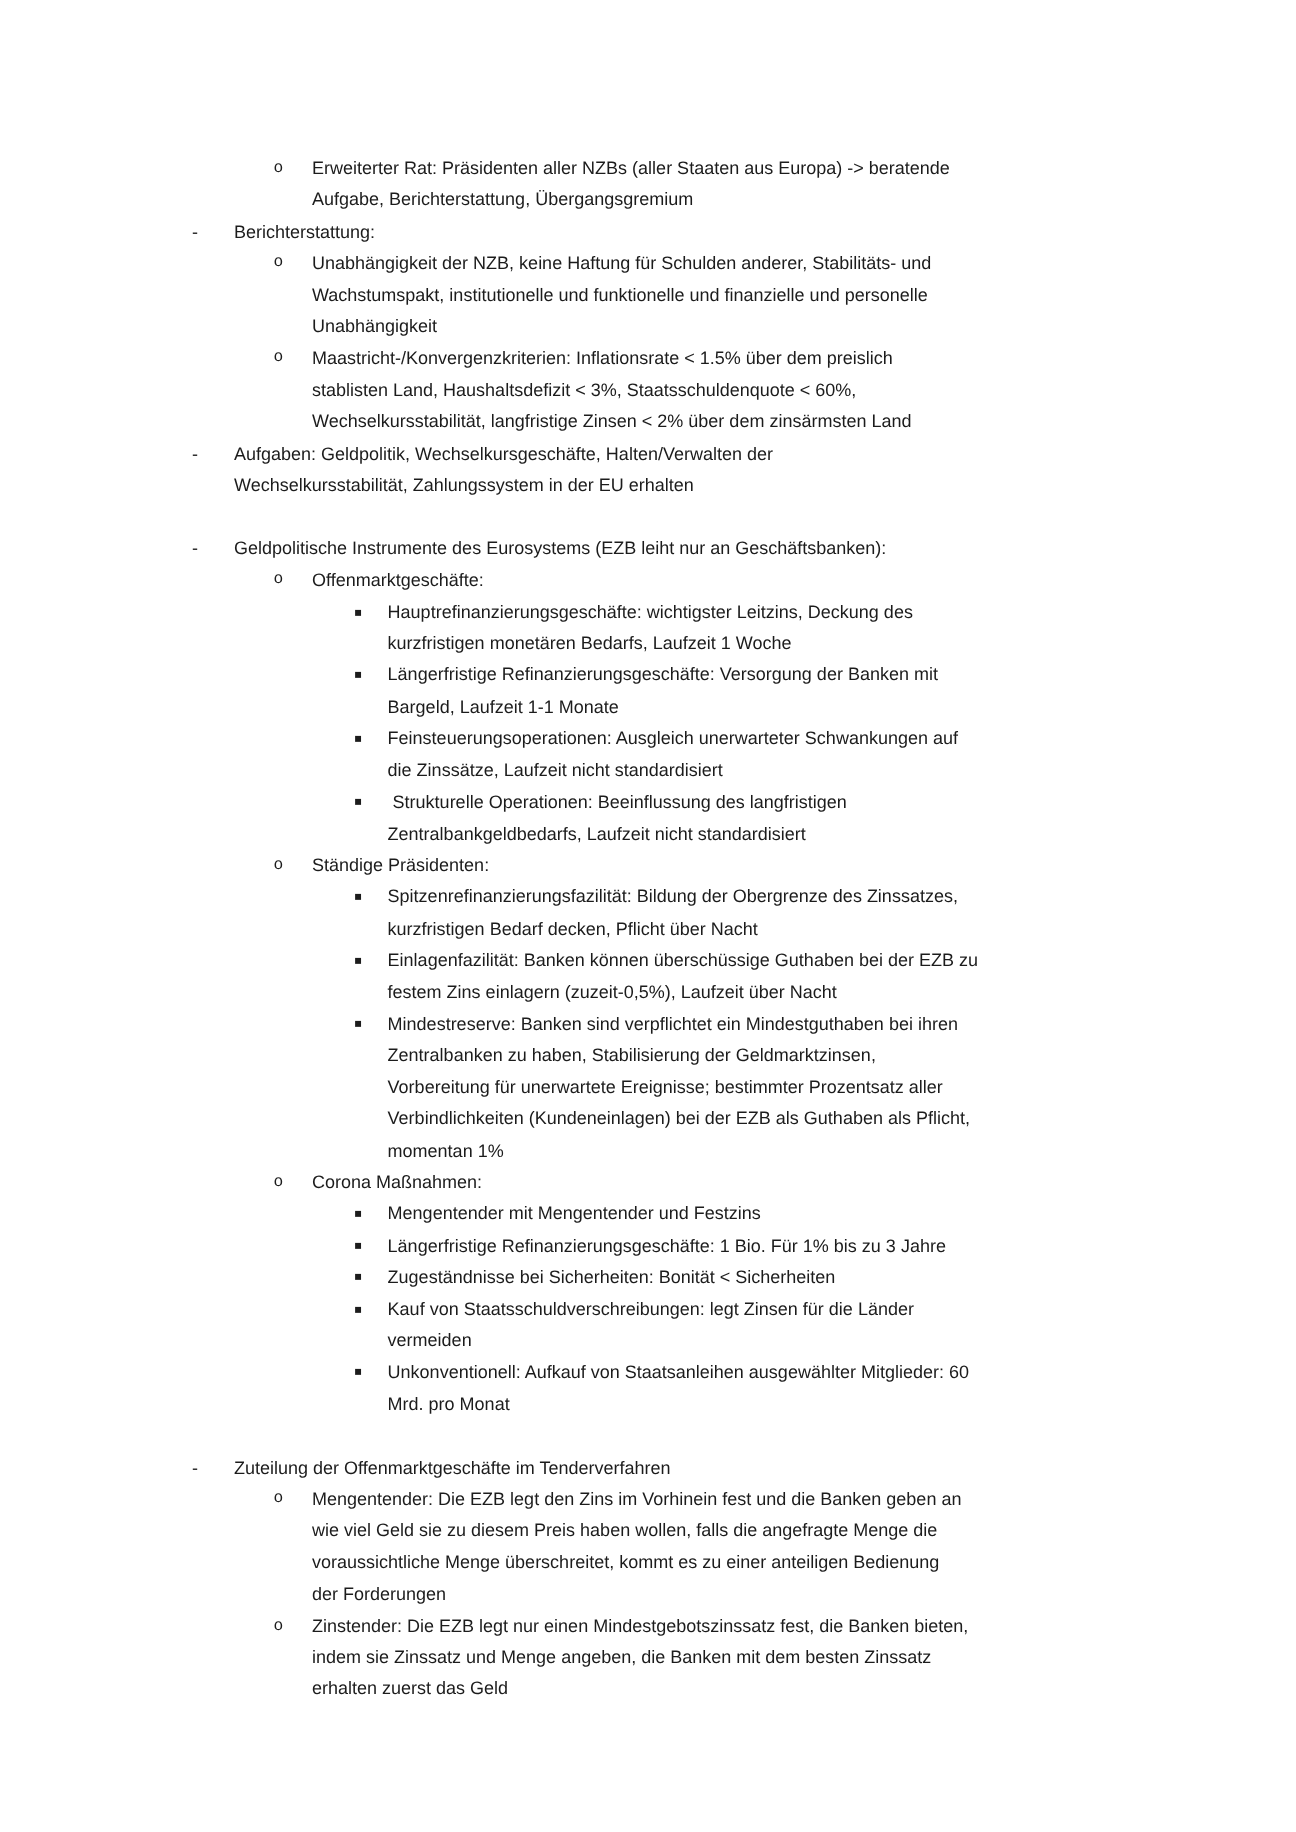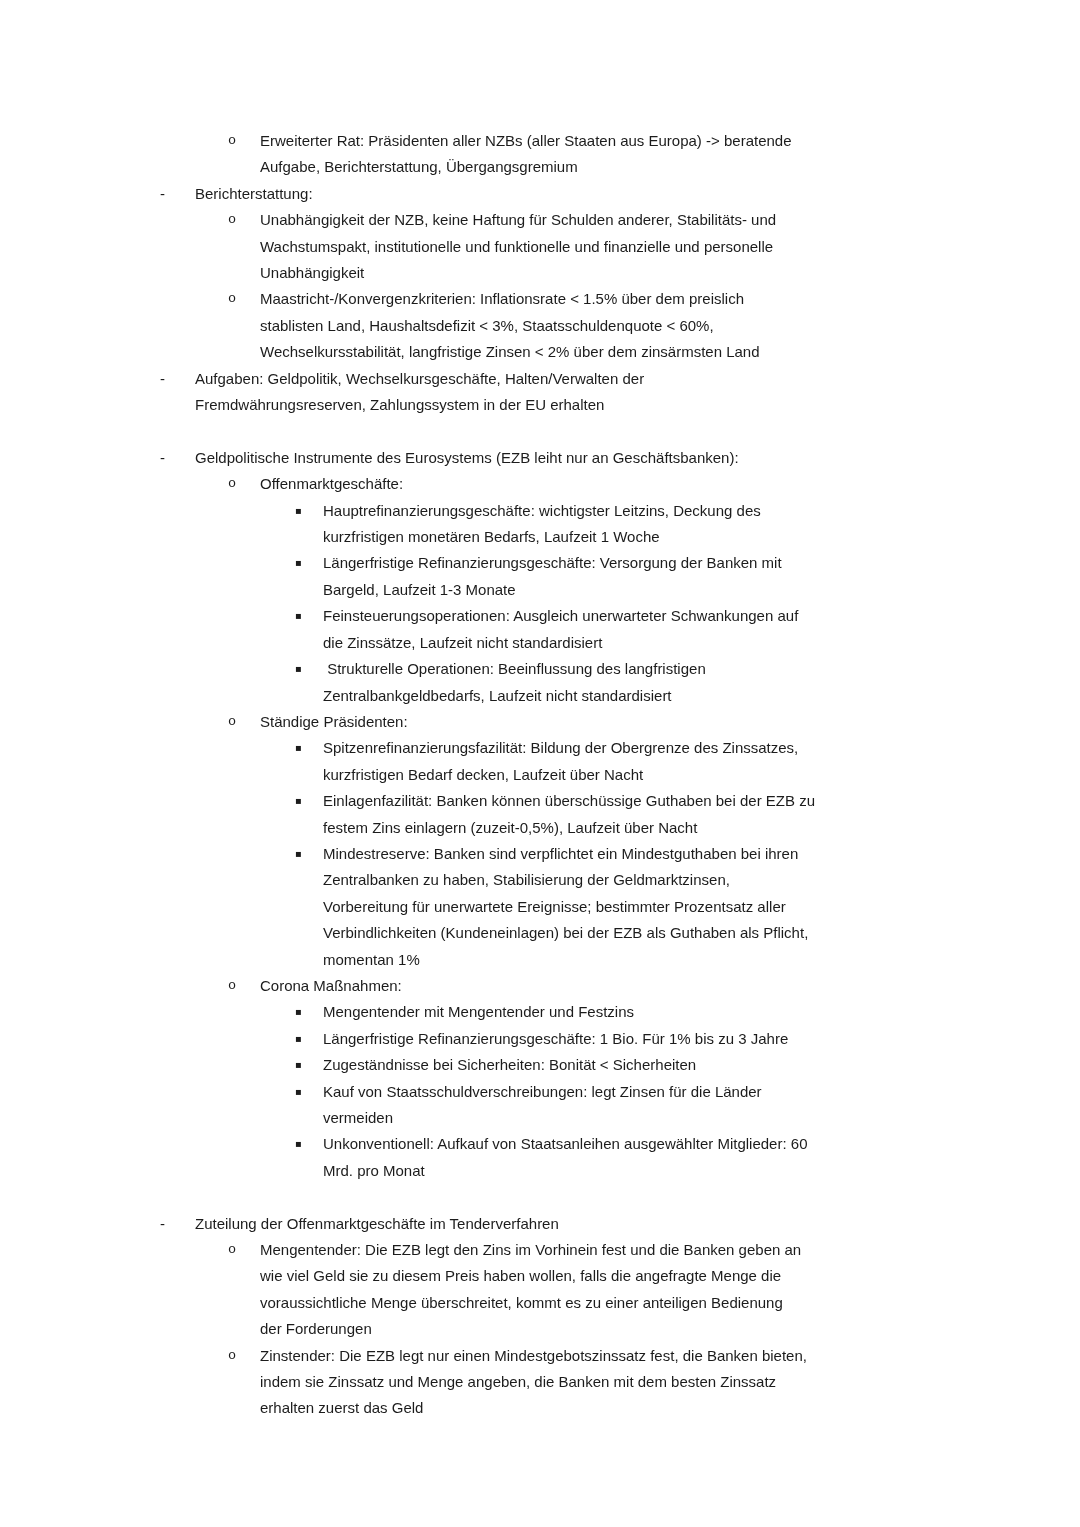--- a/index.html
+++ b/index.html
@@ -67,59 +67,59 @@
   </div>
     <div class="item lvl2">
     <span class="marker">o</span>
     <span class="text">Maastricht-/Konvergenzkriterien: Inflationsrate &lt; 1.5% über dem preislich
 stablisten Land, Haushaltsdefizit &lt; 3%, Staatsschuldenquote &lt; 60%,
 Wechselkursstabilität, langfristige Zinsen &lt; 2% über dem zinsärmsten Land</span>
   </div>
     <div class="item lvl1">
     <span class="marker">-</span>
     <span class="text">Aufgaben: Geldpolitik, Wechselkursgeschäfte, Halten/Verwalten der
-Fremdwährungsreserven, Zahlungssystem in der EU erhalten</span>
+Wechselkursstabilität, Zahlungssystem in der EU erhalten</span>
   </div>
     <div class="spacer"></div>
     <div class="item lvl1">
     <span class="marker">-</span>
     <span class="text">Geldpolitische Instrumente des Eurosystems (EZB leiht nur an Geschäftsbanken):</span>
   </div>
     <div class="item lvl2">
     <span class="marker">o</span>
     <span class="text">Offenmarktgeschäfte:</span>
   </div>
     <div class="item lvl3">
     <span class="marker">▪</span>
     <span class="text">Hauptrefinanzierungsgeschäfte: wichtigster Leitzins, Deckung des
 kurzfristigen monetären Bedarfs, Laufzeit 1 Woche</span>
   </div>
     <div class="item lvl3">
     <span class="marker">▪</span>
     <span class="text">Längerfristige Refinanzierungsgeschäfte: Versorgung der Banken mit
-Bargeld, Laufzeit 1-3 Monate</span>
+Bargeld, Laufzeit 1-1 Monate</span>
   </div>
     <div class="item lvl3">
     <span class="marker">▪</span>
     <span class="text">Feinsteuerungsoperationen: Ausgleich unerwarteter Schwankungen auf
 die Zinssätze, Laufzeit nicht standardisiert</span>
   </div>
     <div class="item lvl3">
     <span class="marker">▪</span>
     <span class="text"> Strukturelle Operationen: Beeinflussung des langfristigen
 Zentralbankgeldbedarfs, Laufzeit nicht standardisiert</span>
   </div>
     <div class="item lvl2">
     <span class="marker">o</span>
     <span class="text">Ständige Präsidenten:</span>
   </div>
     <div class="item lvl3">
     <span class="marker">▪</span>
     <span class="text">Spitzenrefinanzierungsfazilität: Bildung der Obergrenze des Zinssatzes,
-kurzfristigen Bedarf decken, Laufzeit über Nacht</span>
+kurzfristigen Bedarf decken, Pflicht über Nacht</span>
   </div>
     <div class="item lvl3">
     <span class="marker">▪</span>
     <span class="text">Einlagenfazilität: Banken können überschüssige Guthaben bei der EZB zu
 festem Zins einlagern (zuzeit-0,5%), Laufzeit über Nacht</span>
   </div>
     <div class="item lvl3">
     <span class="marker">▪</span>
     <span class="text">Mindestreserve: Banken sind verpflichtet ein Mindestguthaben bei ihren
 Zentralbanken zu haben, Stabilisierung der Geldmarktzinsen,

